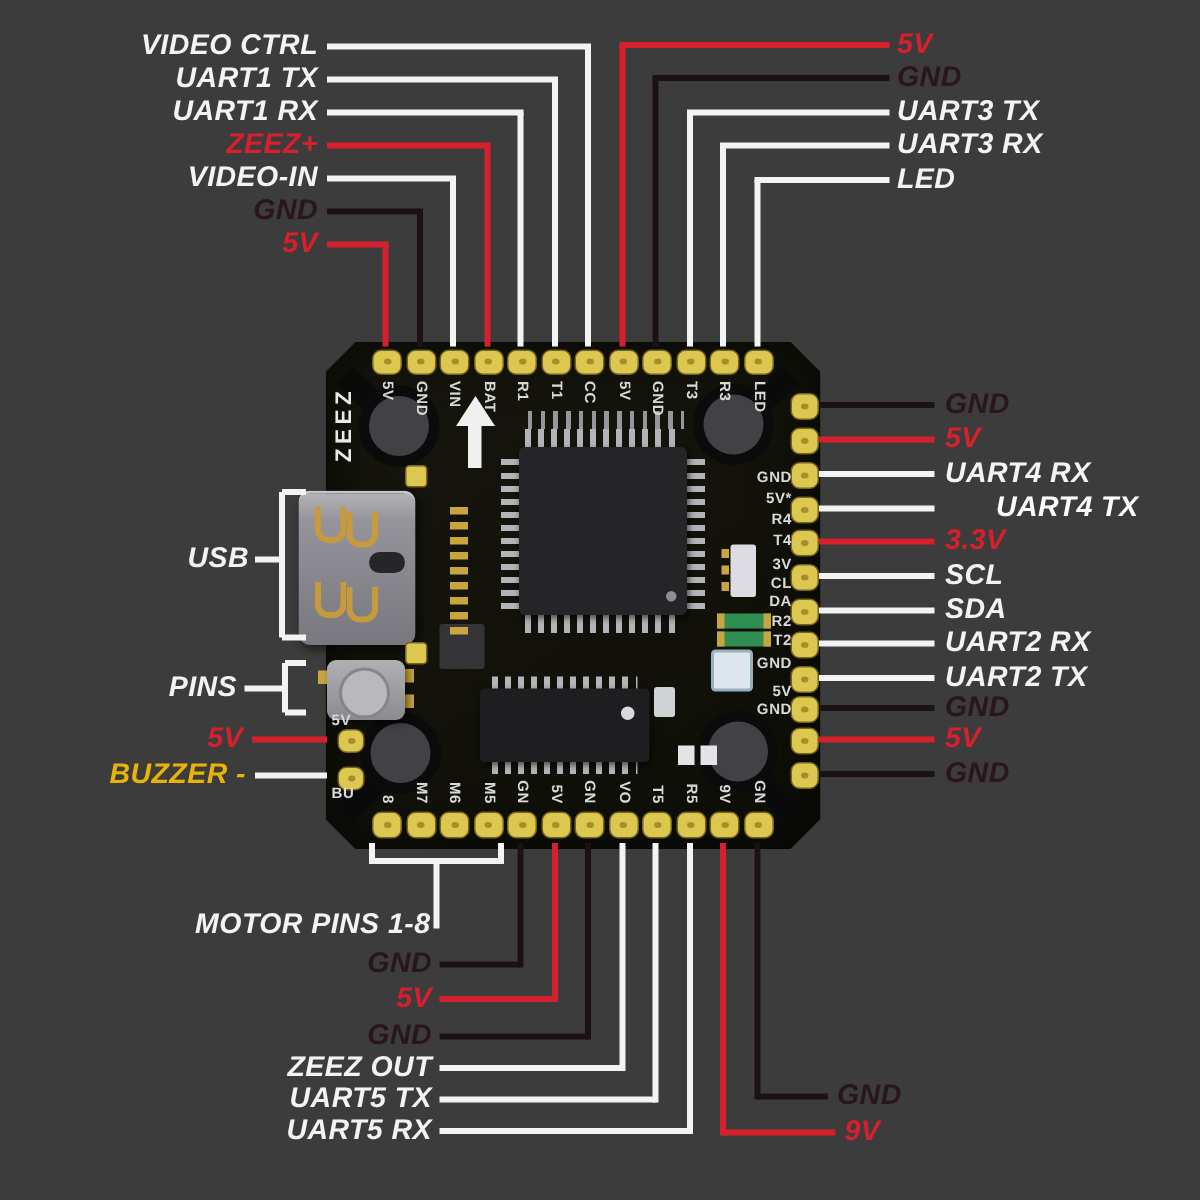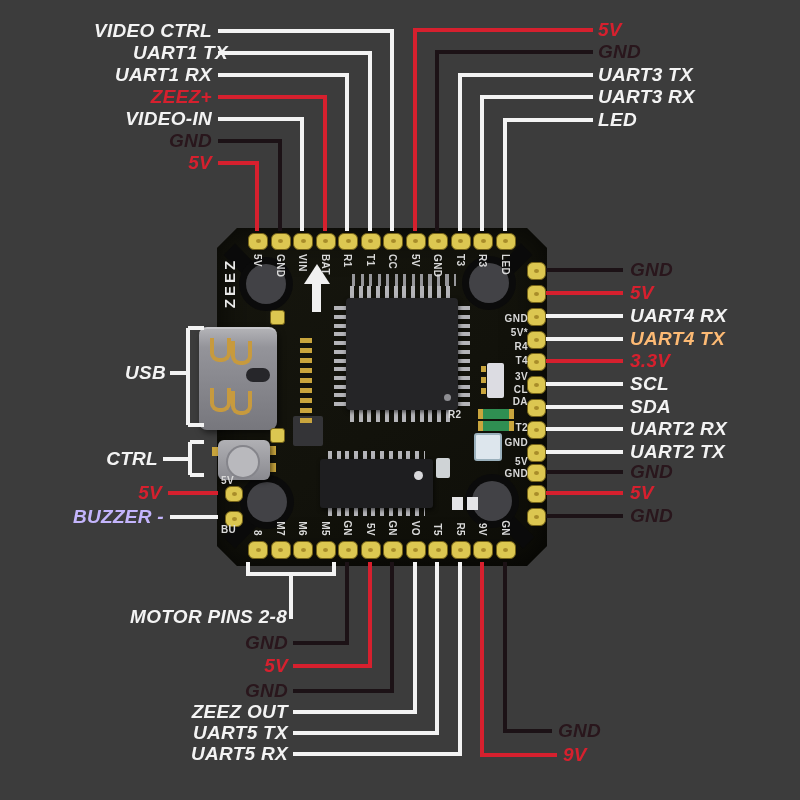--- a/index.html
+++ b/index.html
@@ -276,21 +276,21 @@
       <div class="silk vert-bot" style="left: 429.5px; top: 500px;">R5</div>
       <div class="silk vert-bot" style="left: 452px; top: 500px;">9V</div>
       <div class="silk vert-bot" style="left: 474.5px; top: 500px;">GN</div>
       <div class="silk" style="left: 448px; top: 313px; width: 80px; text-align: right;">GND</div>
       <div class="silk" style="left: 448px; top: 327px; width: 80px; text-align: right;">5V*</div>
       <div class="silk" style="left: 448px; top: 341px; width: 80px; text-align: right;">R4</div>
       <div class="silk" style="left: 448px; top: 355px; width: 80px; text-align: right;">T4</div>
       <div class="silk" style="left: 448px; top: 371px; width: 80px; text-align: right;">3V</div>
       <div class="silk" style="left: 448px; top: 384px; width: 80px; text-align: right;">CL</div>
       <div class="silk" style="left: 448px; top: 396px; width: 80px; text-align: right;">DA</div>
-      <div class="silk" style="left: 448px; top: 409px; width: 80px; text-align: left;">R2</div>
+      <div class="silk" style="left: 448px; top: 409px; width: 80px; text-align: right;">R2</div>
       <div class="silk" style="left: 448px; top: 422px; width: 80px; text-align: right;">T2</div>
       <div class="silk" style="left: 448px; top: 437px; width: 80px; text-align: right;">GND</div>
       <div class="silk" style="left: 448px; top: 456px; width: 80px; text-align: right;">5V</div>
       <div class="silk" style="left: 448px; top: 468px; width: 80px; text-align: right;">GND</div>
       <div class="silk" style="left: 221px; top: 475px;">5V</div>
       <div class="silk" style="left: 221px; top: 524px;">BU</div>
     </div>
   <div id="lines">
       <div class="line" style="left: 218px; top: 29px; width: 176px; height: 4px; background: rgb(243, 243, 243);"></div>
       <div class="line" style="left: 390px; top: 31px; width: 4px; height: 200px; background: rgb(243, 243, 243);"></div>
@@ -354,50 +354,50 @@
       <div class="line" style="left: 188px; top: 423px; width: 16px; height: 4px; background: rgb(243, 243, 243);"></div>
       <div class="line" style="left: 163px; top: 457px; width: 29px; height: 4px; background: rgb(243, 243, 243);"></div>
       <div class="line" style="left: 188px; top: 442px; width: 4px; height: 33px; background: rgb(243, 243, 243);"></div>
       <div class="line" style="left: 190px; top: 440px; width: 14px; height: 4px; background: rgb(243, 243, 243);"></div>
       <div class="line" style="left: 190px; top: 473px; width: 14px; height: 4px; background: rgb(243, 243, 243);"></div>
       <div class="line" style="left: 168px; top: 491px; width: 50px; height: 4px; background: rgb(214, 32, 46);"></div>
       <div class="line" style="left: 170px; top: 515px; width: 48px; height: 4px; background: rgb(243, 243, 243);"></div>
     </div>
   <div id="labels">
       <div class="pinlabel" style="left: 0px; top: 21px; width: 212px; text-align: right; color: rgb(243, 243, 243);">VIDEO CTRL</div>
-      <div class="pinlabel" style="left: 16px; top: 43px; width: 212px; text-align: right; color: rgb(243, 243, 243);">UART1 TX</div>
+      <div class="pinlabel" style="left: 0px; top: 43px; width: 212px; text-align: right; color: rgb(243, 243, 243);">UART1 TX</div>
       <div class="pinlabel" style="left: 0px; top: 65px; width: 212px; text-align: right; color: rgb(243, 243, 243);">UART1 RX</div>
       <div class="pinlabel" style="left: 0px; top: 87px; width: 212px; text-align: right; color: rgb(214, 32, 46);">ZEEZ+</div>
       <div class="pinlabel" style="left: 0px; top: 109px; width: 212px; text-align: right; color: rgb(243, 243, 243);">VIDEO-IN</div>
       <div class="pinlabel" style="left: 0px; top: 131px; width: 212px; text-align: right; color: rgb(41, 22, 28);">GND</div>
       <div class="pinlabel" style="left: 0px; top: 153px; width: 212px; text-align: right; color: rgb(214, 32, 46);">5V</div>
       <div class="pinlabel" style="left: 598px; top: 20px; color: rgb(214, 32, 46);">5V</div>
       <div class="pinlabel" style="left: 598px; top: 42px; color: rgb(41, 22, 28);">GND</div>
       <div class="pinlabel" style="left: 598px; top: 65px; color: rgb(243, 243, 243);">UART3 TX</div>
       <div class="pinlabel" style="left: 598px; top: 87px; color: rgb(243, 243, 243);">UART3 RX</div>
       <div class="pinlabel" style="left: 598px; top: 110px; color: rgb(243, 243, 243);">LED</div>
       <div class="pinlabel" style="left: 630px; top: 260px; color: rgb(41, 22, 28);">GND</div>
       <div class="pinlabel" style="left: 630px; top: 283px; color: rgb(214, 32, 46);">5V</div>
       <div class="pinlabel" style="left: 630px; top: 306px; color: rgb(243, 243, 243);">UART4 RX</div>
-      <div class="pinlabel" style="left: 630px; top: 329px; color: #fdba74; text-align: right;">UART4 TX</div>
+      <div class="pinlabel" style="left: 664px; top: 329px; color: #ffffff; text-align: right;">UART4 TX</div>
       <div class="pinlabel" style="left: 630px; top: 351px; color: rgb(214, 32, 46);">3.3V</div>
       <div class="pinlabel" style="left: 630px; top: 374px; color: rgb(243, 243, 243);">SCL</div>
       <div class="pinlabel" style="left: 630px; top: 397px; color: rgb(243, 243, 243);">SDA</div>
       <div class="pinlabel" style="left: 630px; top: 419px; color: rgb(243, 243, 243);">UART2 RX</div>
       <div class="pinlabel" style="left: 630px; top: 442px; color: rgb(243, 243, 243);">UART2 TX</div>
       <div class="pinlabel" style="left: 630px; top: 462px; color: rgb(41, 22, 28);">GND</div>
       <div class="pinlabel" style="left: 630px; top: 483px; color: rgb(214, 32, 46);">5V</div>
       <div class="pinlabel" style="left: 630px; top: 506px; color: rgb(41, 22, 28);">GND</div>
       <div class="pinlabel" style="left: 0px; top: 633px; width: 288px; text-align: right; color: rgb(41, 22, 28);">GND</div>
       <div class="pinlabel" style="left: 0px; top: 656px; width: 288px; text-align: right; color: rgb(214, 32, 46);">5V</div>
       <div class="pinlabel" style="left: 0px; top: 681px; width: 288px; text-align: right; color: rgb(41, 22, 28);">GND</div>
       <div class="pinlabel" style="left: 0px; top: 702px; width: 288px; text-align: right; color: rgb(243, 243, 243);">ZEEZ OUT</div>
       <div class="pinlabel" style="left: 0px; top: 723px; width: 288px; text-align: right; color: rgb(243, 243, 243);">UART5 TX</div>
       <div class="pinlabel" style="left: 0px; top: 744px; width: 288px; text-align: right; color: rgb(243, 243, 243);">UART5 RX</div>
       <div class="pinlabel" style="left: 558px; top: 721px; color: rgb(41, 22, 28);">GND</div>
       <div class="pinlabel" style="left: 563px; top: 745px; color: rgb(214, 32, 46);">9V</div>
-      <div class="pinlabel" style="left: 0px; top: 607px; width: 287px; text-align: right; color: rgb(243, 243, 243);">MOTOR PINS 2-8</div>
+      <div class="pinlabel" style="left: 0px; top: 607px; width: 287px; text-align: right; color: rgb(243, 243, 243);">MOTOR PINS 1-8</div>
       <div class="pinlabel" style="left: 0px; top: 363px; width: 166px; text-align: right; color: rgb(243, 243, 243);">USB</div>
-      <div class="pinlabel" style="left: 0px; top: 449px; width: 158px; text-align: right; color: rgb(243, 243, 243);">CTRL</div>
+      <div class="pinlabel" style="left: 0px; top: 449px; width: 158px; text-align: right; color: rgb(243, 243, 243);">PINS</div>
       <div class="pinlabel" style="left: 0px; top: 483px; width: 162px; text-align: right; color: rgb(214, 32, 46);">5V</div>
-      <div class="pinlabel" style="left: 0px; top: 507px; width: 164px; text-align: right; color: #c4b5fd;">BUZZER -</div>
+      <div class="pinlabel" style="left: 0px; top: 507px; width: 164px; text-align: right; color: #eab308;">BUZZER -</div>
     </div>
 </div>
 
 </body></html>

